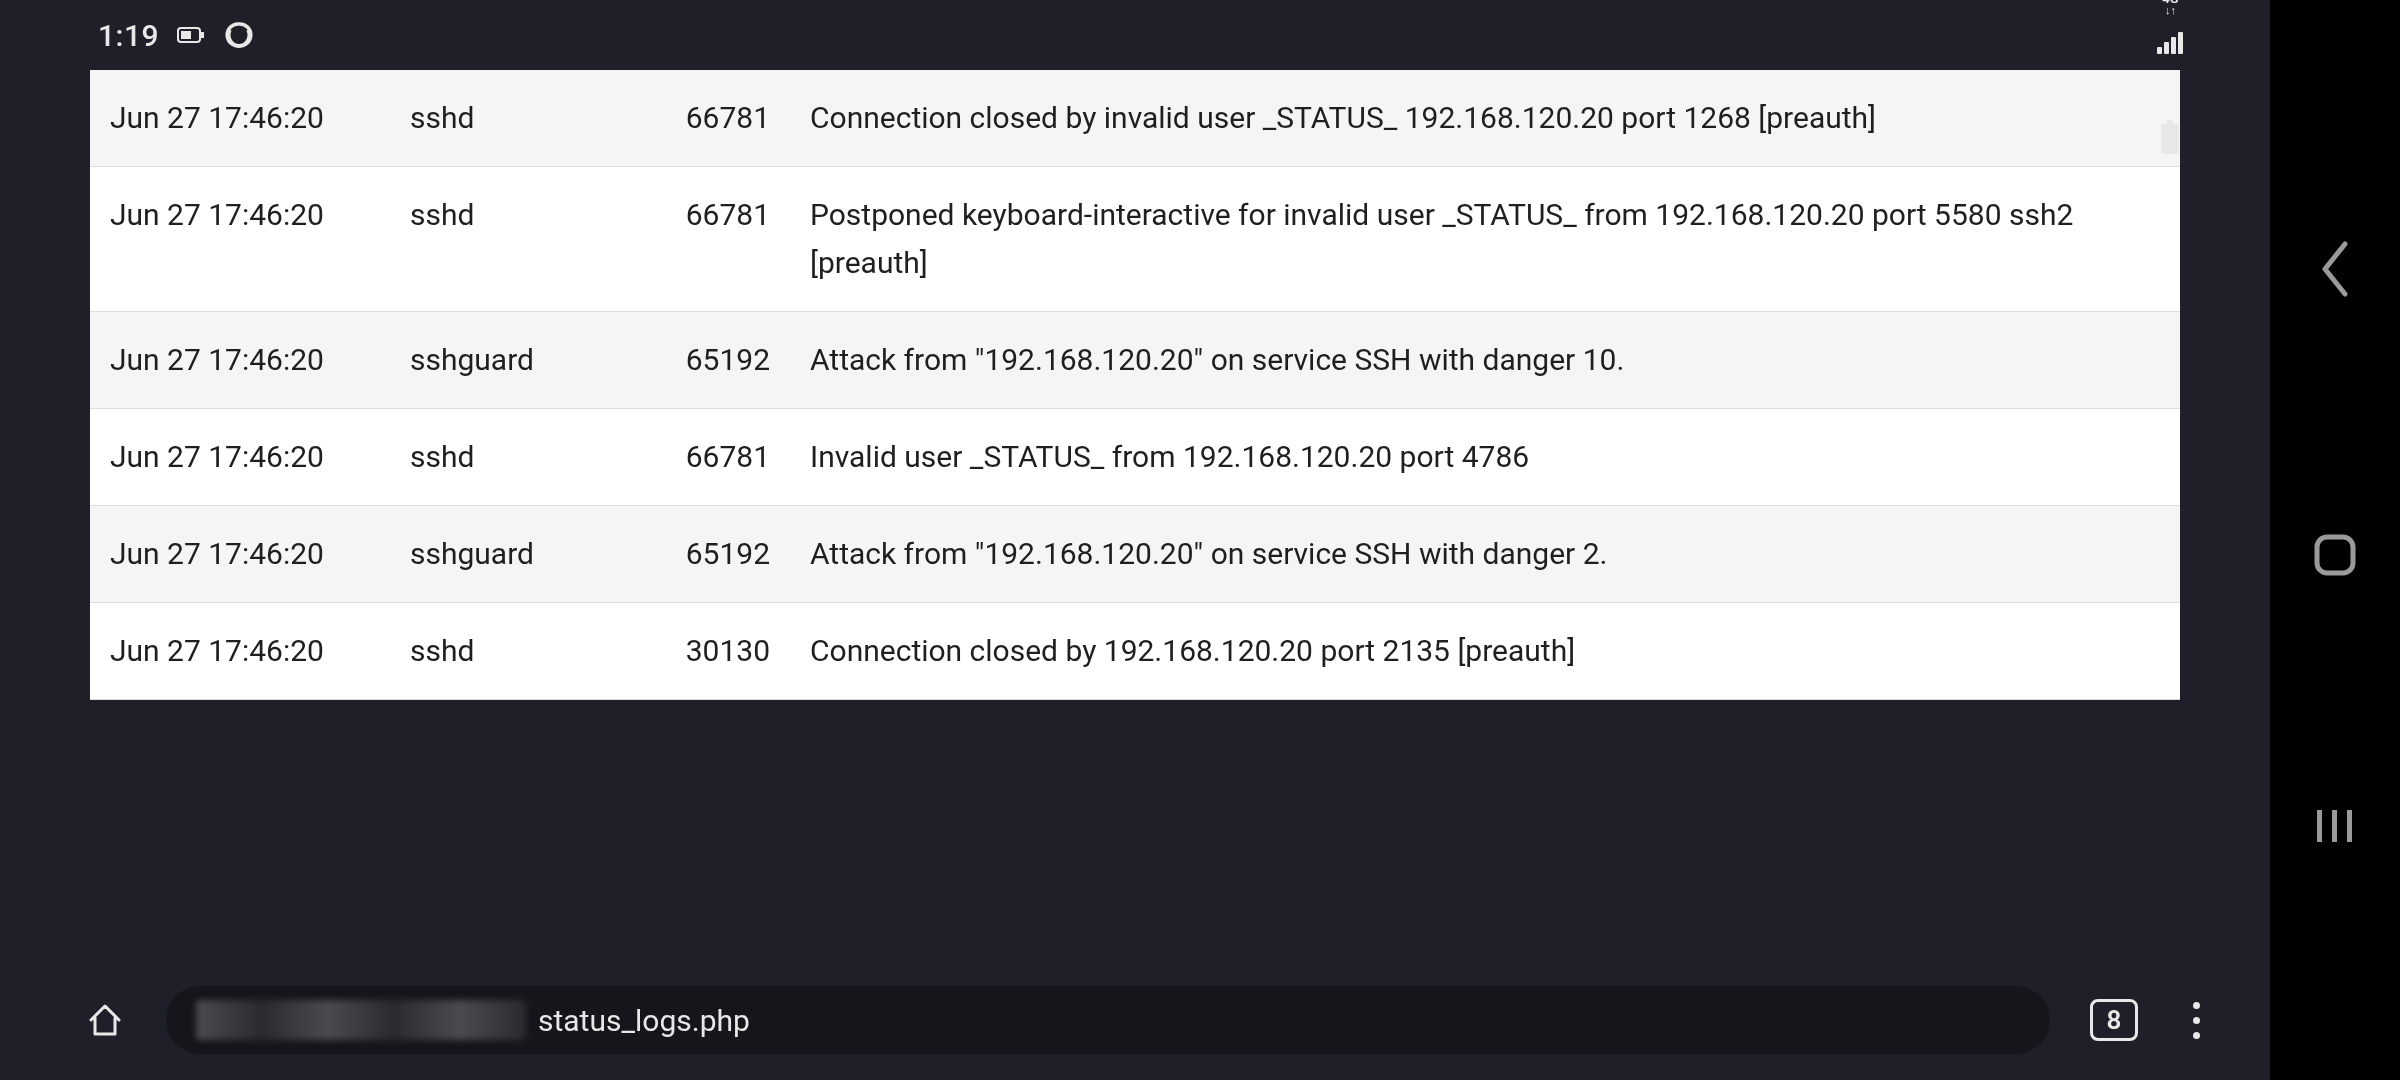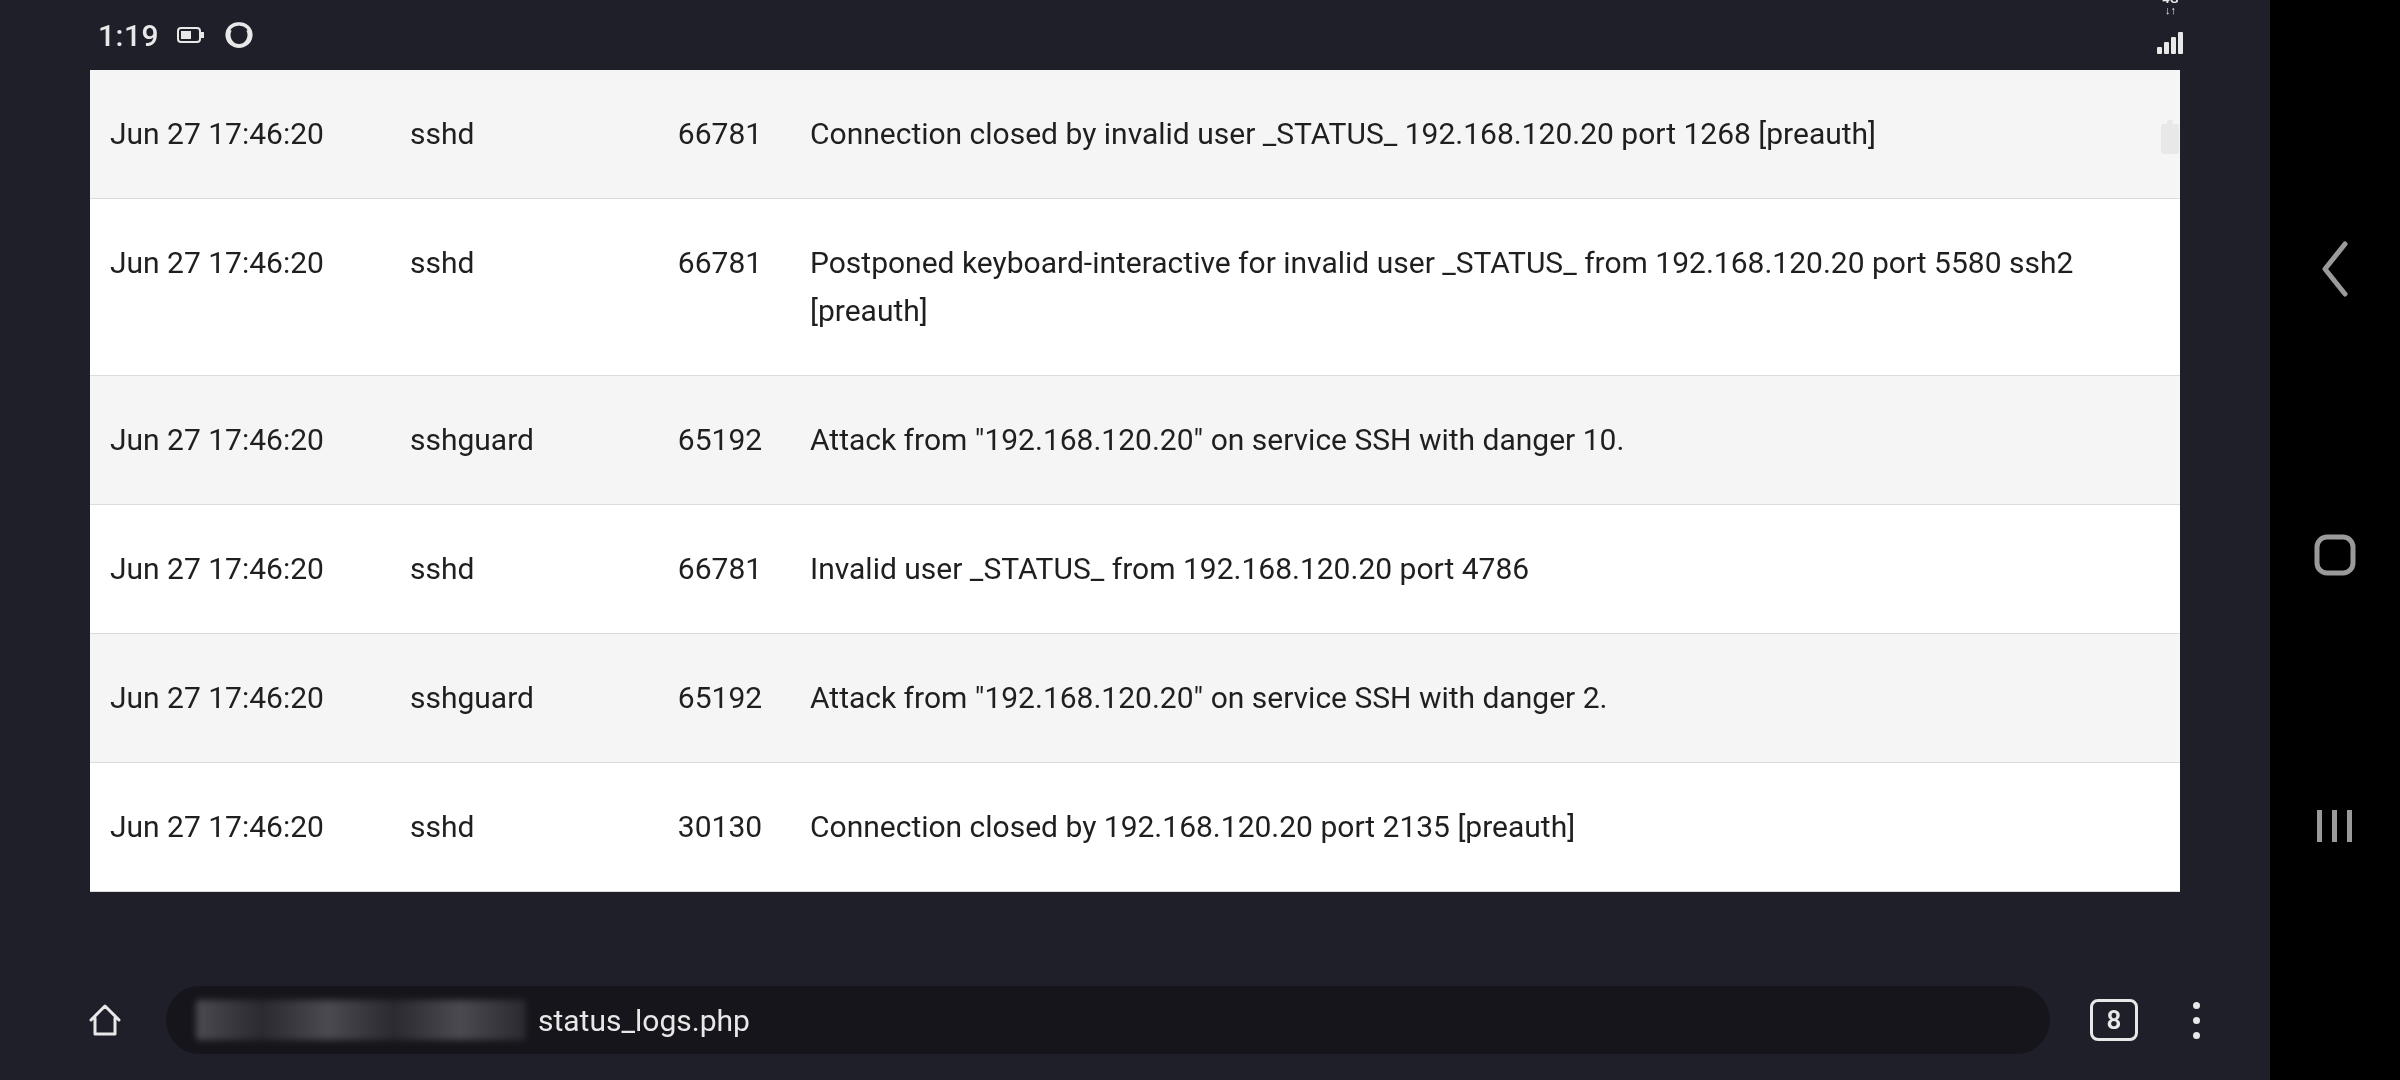--- a/index.html
+++ b/index.html
@@ -60,36 +60,36 @@
     .log-table tr {
       border-bottom: 1px solid #dcdcdc;
     }
     .log-table tr:nth-child(odd) {
       background: #f5f5f5;
     }
     .log-table tr:nth-child(even) {
       background: #ffffff;
     }
     .log-table td {
-      padding: 40px 20px;
+      padding: 24px 20px;
       font-size: 30px;
       color: #1f1f1f;
       vertical-align: top;
       line-height: 1.6;
     }
     .col-time {
       width: 300px;
       padding-left: 32px;
     }
     .col-proc {
       width: 260px;
     }
     .col-pid {
       width: 140px;
-      text-align: center;
+      text-align: right;
     }
     .col-msg {
       width: auto;
       padding-right: 48px;
     }
     .bottom-bar {
       height: 120px;
       background: #1f1f29;
       display: flex;
       align-items: center;

